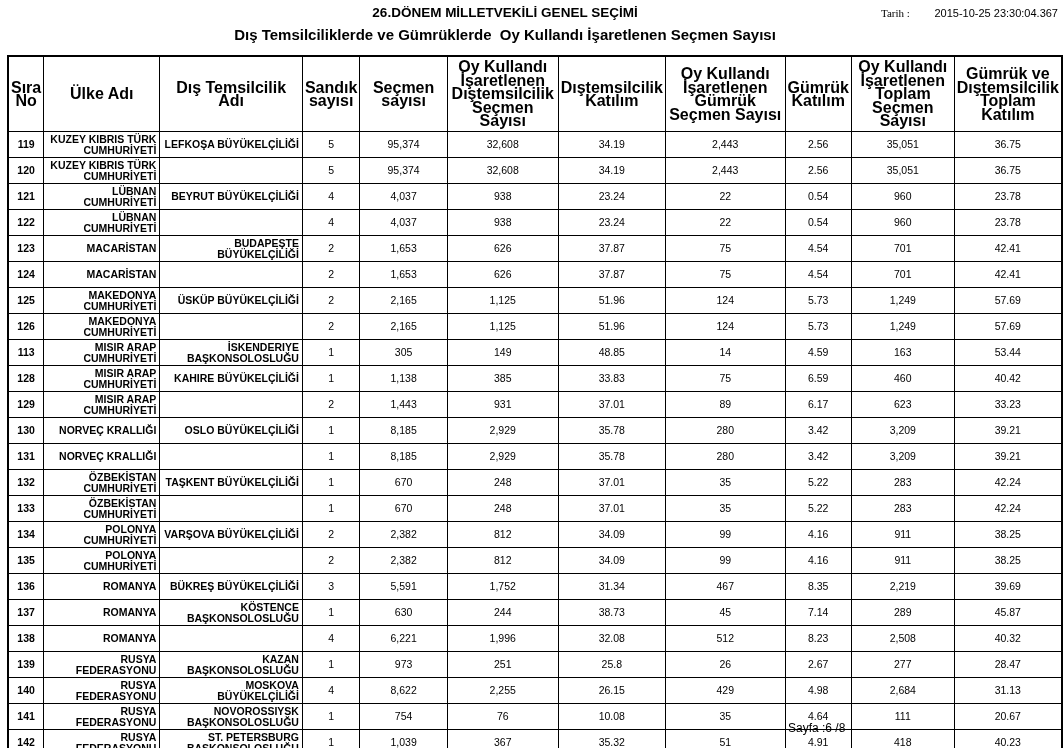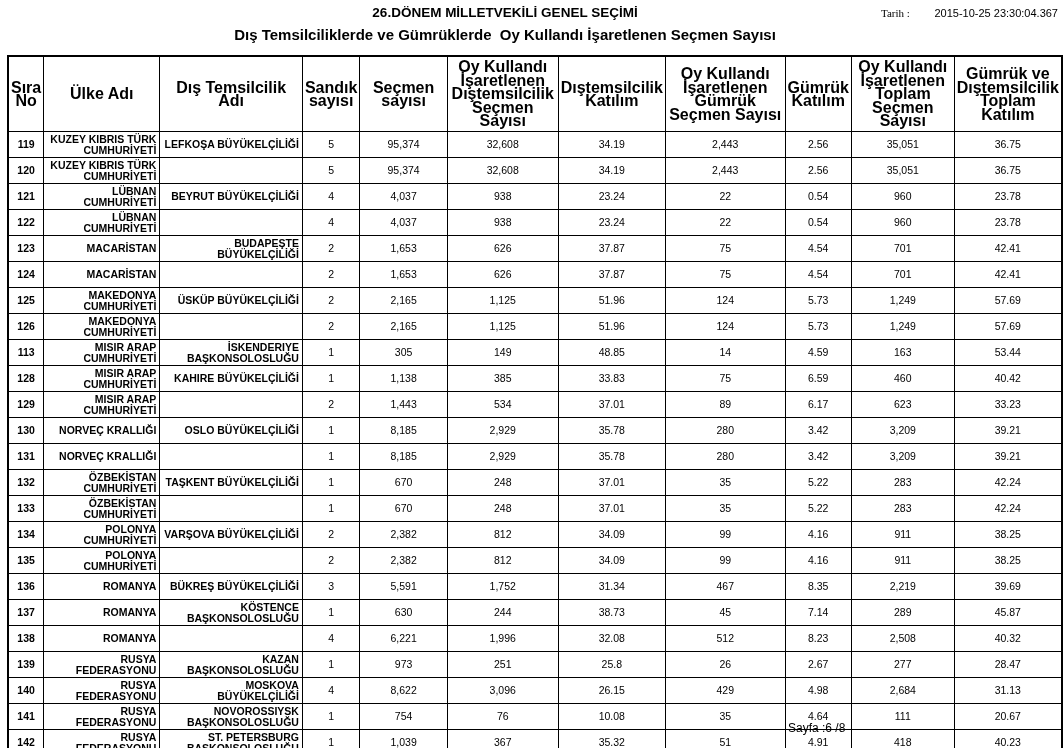--- a/index.html
+++ b/index.html
@@ -217,21 +217,21 @@
         <td class="num">6.59</td>
         <td class="num">460</td>
         <td class="num">40.42</td>
       </tr>
       <tr>
         <td class="sira">129</td>
         <td class="name">MISIR ARAP CUMHURİYETİ</td>
         <td class="name"></td>
         <td class="num">2</td>
         <td class="num">1,443</td>
-        <td class="num">534</td>
+        <td class="num">931</td>
         <td class="num">37.01</td>
         <td class="num">89</td>
         <td class="num">6.17</td>
         <td class="num">623</td>
         <td class="num">33.23</td>
       </tr>
       <tr>
         <td class="sira">130</td>
         <td class="name">NORVEÇ KRALLIĞI</td>
         <td class="name">OSLO BÜYÜKELÇİLİĞİ</td>
@@ -360,21 +360,21 @@
         <td class="num">2.67</td>
         <td class="num">277</td>
         <td class="num">28.47</td>
       </tr>
       <tr>
         <td class="sira">140</td>
         <td class="name">RUSYA FEDERASYONU</td>
         <td class="name">MOSKOVA BÜYÜKELÇİLİĞİ</td>
         <td class="num">4</td>
         <td class="num">8,622</td>
-        <td class="num">3,096</td>
+        <td class="num">2,255</td>
         <td class="num">26.15</td>
         <td class="num">429</td>
         <td class="num">4.98</td>
         <td class="num">2,684</td>
         <td class="num">31.13</td>
       </tr>
       <tr>
         <td class="sira">141</td>
         <td class="name">RUSYA FEDERASYONU</td>
         <td class="name">NOVOROSSIYSK BAŞKONSOLOSLUĞU</td>

